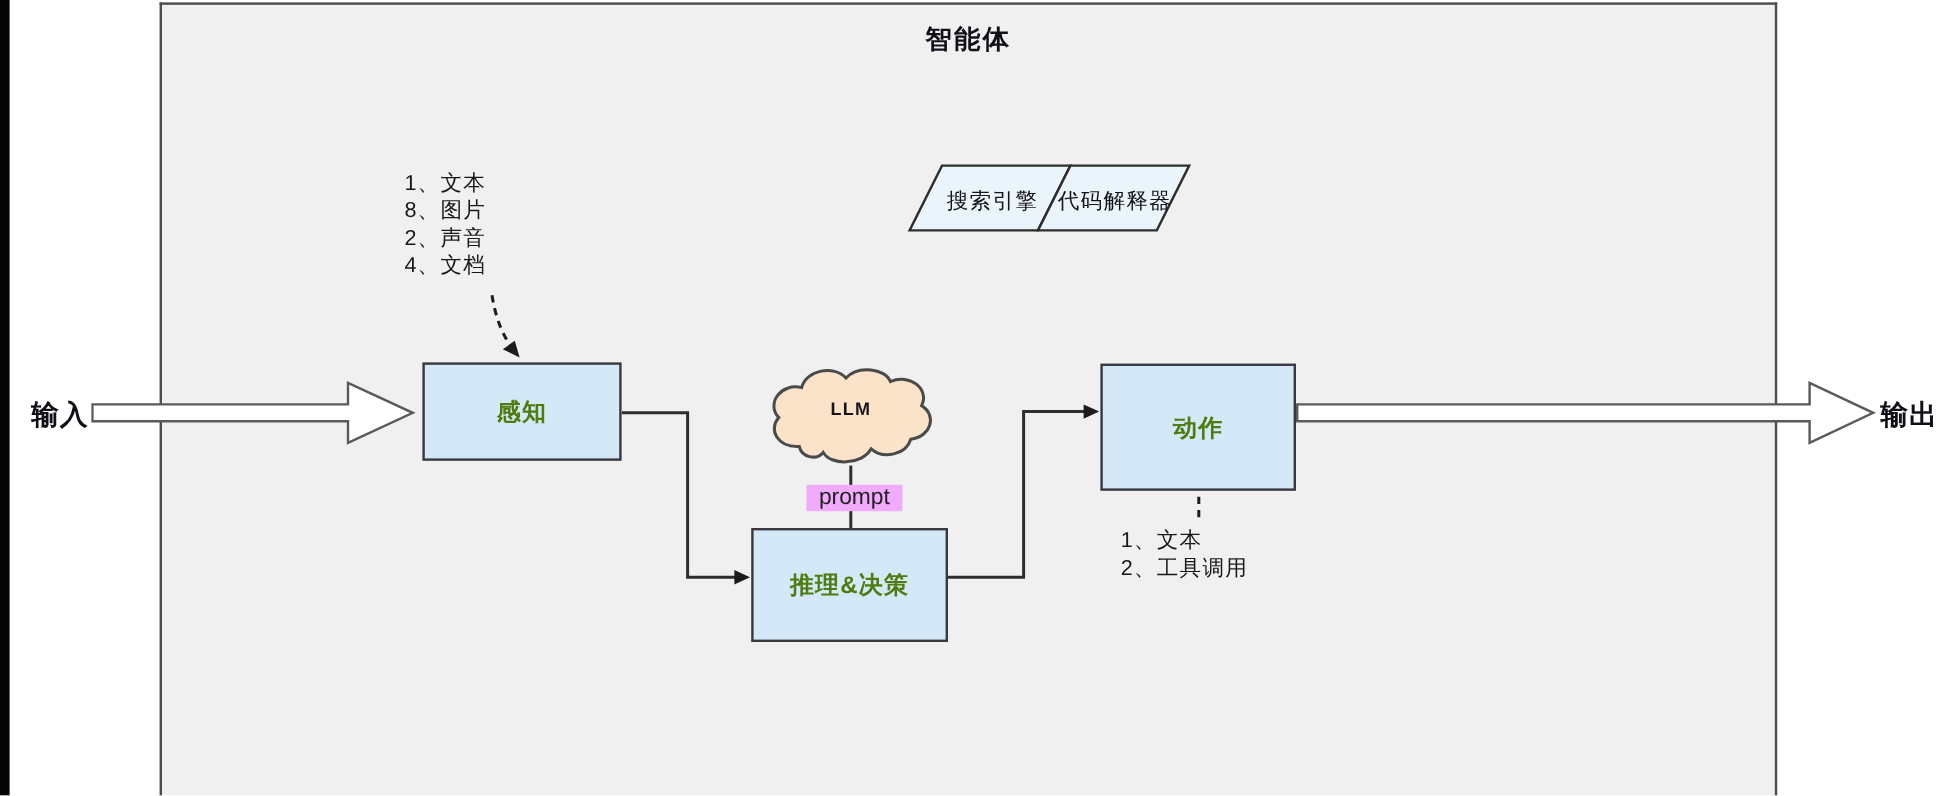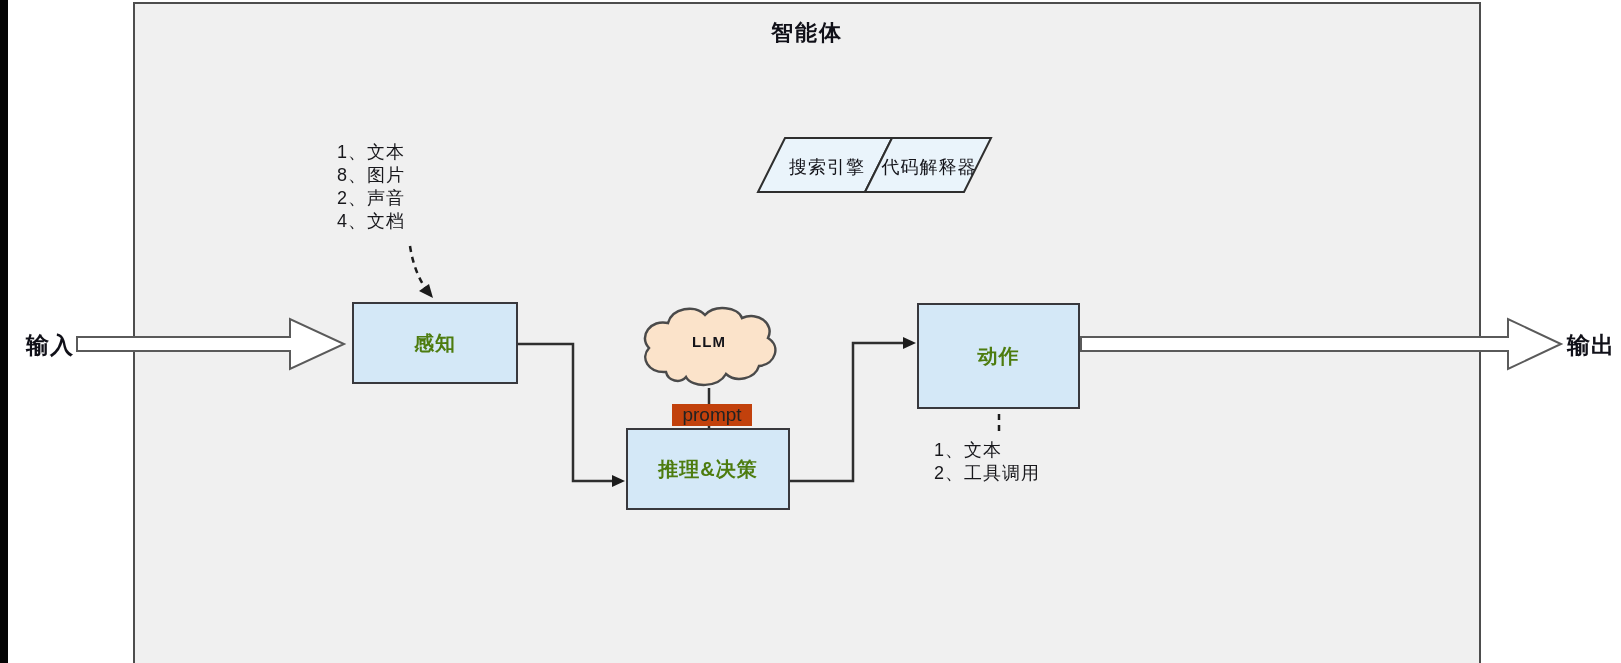--- a/index.html
+++ b/index.html
@@ -13,41 +13,41 @@
   .canvas { left:133px; top:2px; width:1348px; height:661px;
             background:#f0f0f0; border:2px solid #4d4d4d; border-bottom:none; }
 
   .diagram-title { left:133px; top:18px; width:1348px; text-align:center;
                    font-size:22px; font-weight:bold; letter-spacing:2px; color:#101018; }
 
   .node { display:flex; align-items:center; justify-content:center;
           background:#d4e8f7; border:2px solid #38383d;
           font-size:20px; font-weight:bold; letter-spacing:1px; color:#4d7c0f; }
   .node-perception { left:352px; top:302px; width:166px; height:82px; }
-  .node-reasoning  { left:626px; top:428px; width:164px; height:82px; }
+  .node-reasoning  { left:626px; top:440px; width:164px; height:95px; }
   .node-action     { left:917px; top:303px; width:163px; height:106px; }
 
   .big-arrow-label { font-size:23px; font-weight:bold; color:#101018; letter-spacing:1px; }
   .label-input  { left:26px;  top:330px; }
   .label-output { left:1567px; top:330px; }
 
   .side-list { font-size:18px; line-height:23px; color:#18181c; letter-spacing:1px; }
   .list-perception { left:337px; top:141px; }
   .list-action     { left:934px; top:439px; }
 
   .tool-label { position:absolute; font-size:18px; color:#14141a; letter-spacing:1px;
                 text-align:center; }
   .tool-label-1 { left:781px; top:155px; width:92px; }
   .tool-label-2 { left:874px; top:155px; width:110px; }
 
   .llm-label { left:636px; top:333px; width:146px; text-align:center;
                font-size:15px; font-weight:bold; color:#14141a; letter-spacing:1px; }
 
   .prompt-label { left:672px; top:404px; width:80px; text-align:center;
-                  font-size:19px; color:#222; background:#c2410c; }
+                  font-size:19px; color:#222; background:#f0abfc; }
 
   svg { display:block; }
   .overlay { pointer-events:none; }
 </style>
 </head>
 <body>
 
 <div id="stage">
 
   <div class="abs video-strip"></div>

